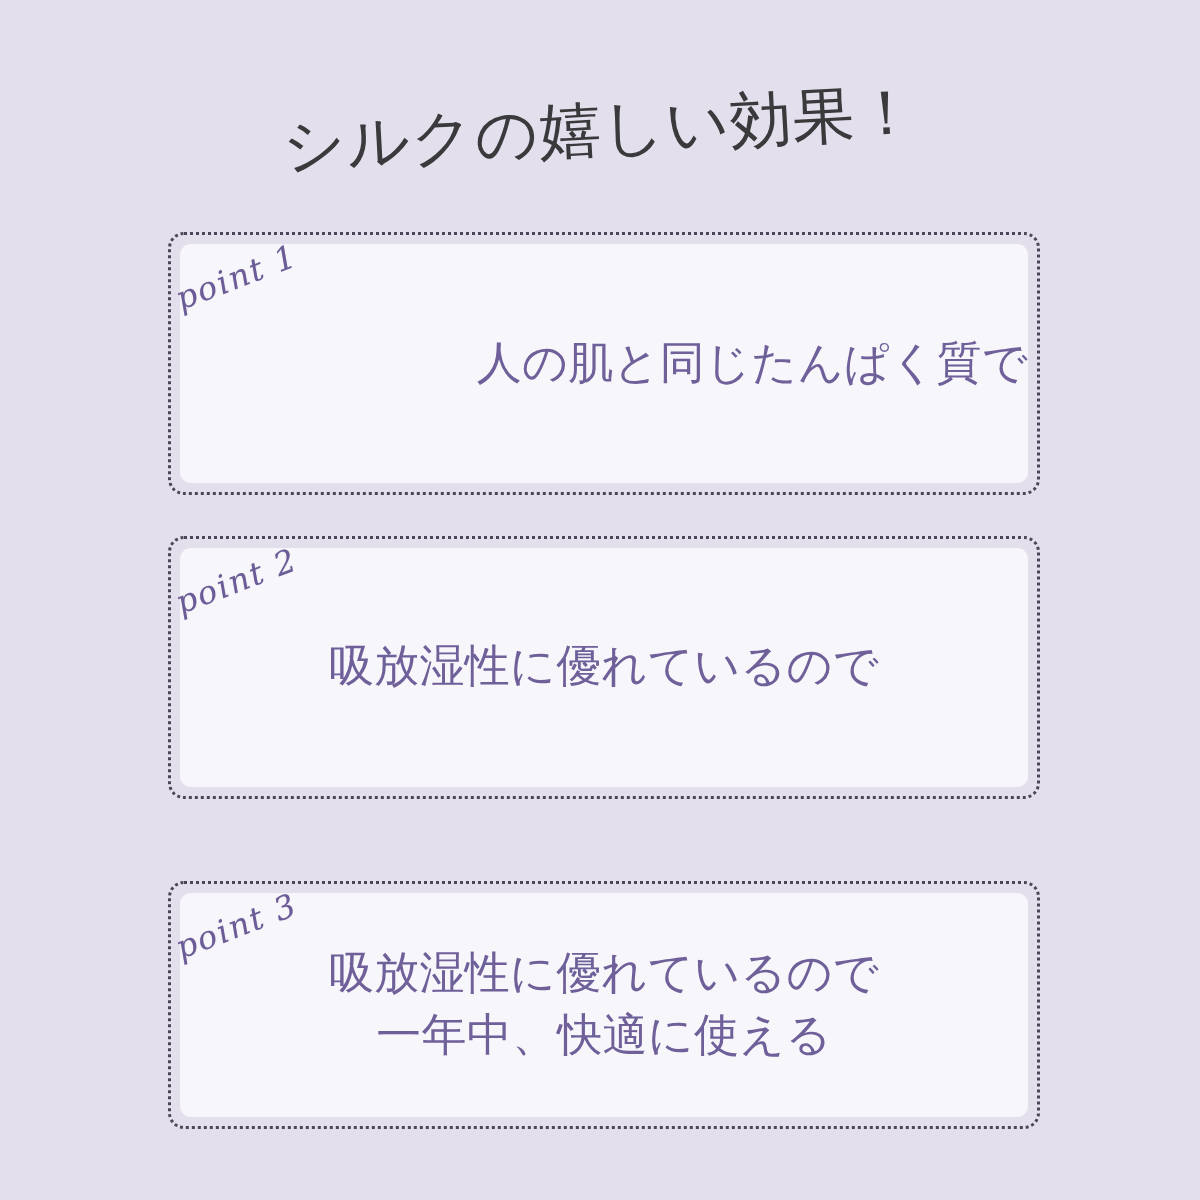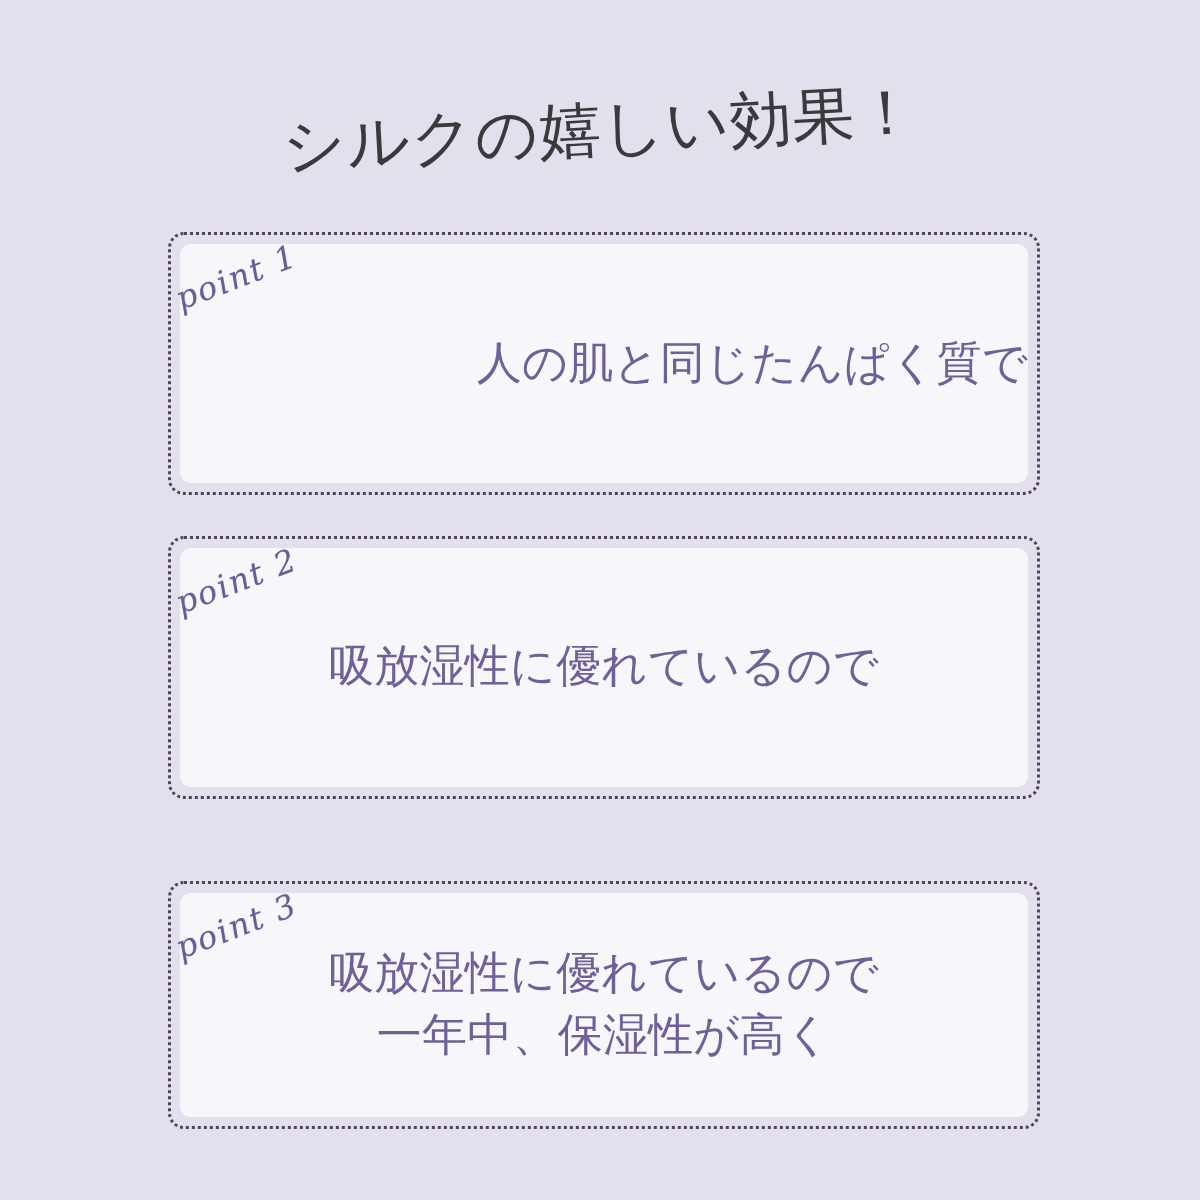--- a/index.html
+++ b/index.html
@@ -129,18 +129,18 @@
   <div class="box box-2">
     <div class="panel">
       <div class="panel-line">吸放湿性に優れているので</div>
     </div>
     <div class="point-label">point 2</div>
   </div>
 
   <div class="box box-3">
     <div class="panel">
       <div class="panel-line">吸放湿性に優れているので</div>
-      <div class="panel-line">一年中、保湿性が高く</div>
+      <div class="panel-line">一年中、快適に使える</div>
     </div>
     <div class="point-label">point 3</div>
   </div>
 
 </div>
 
 </body></html>

